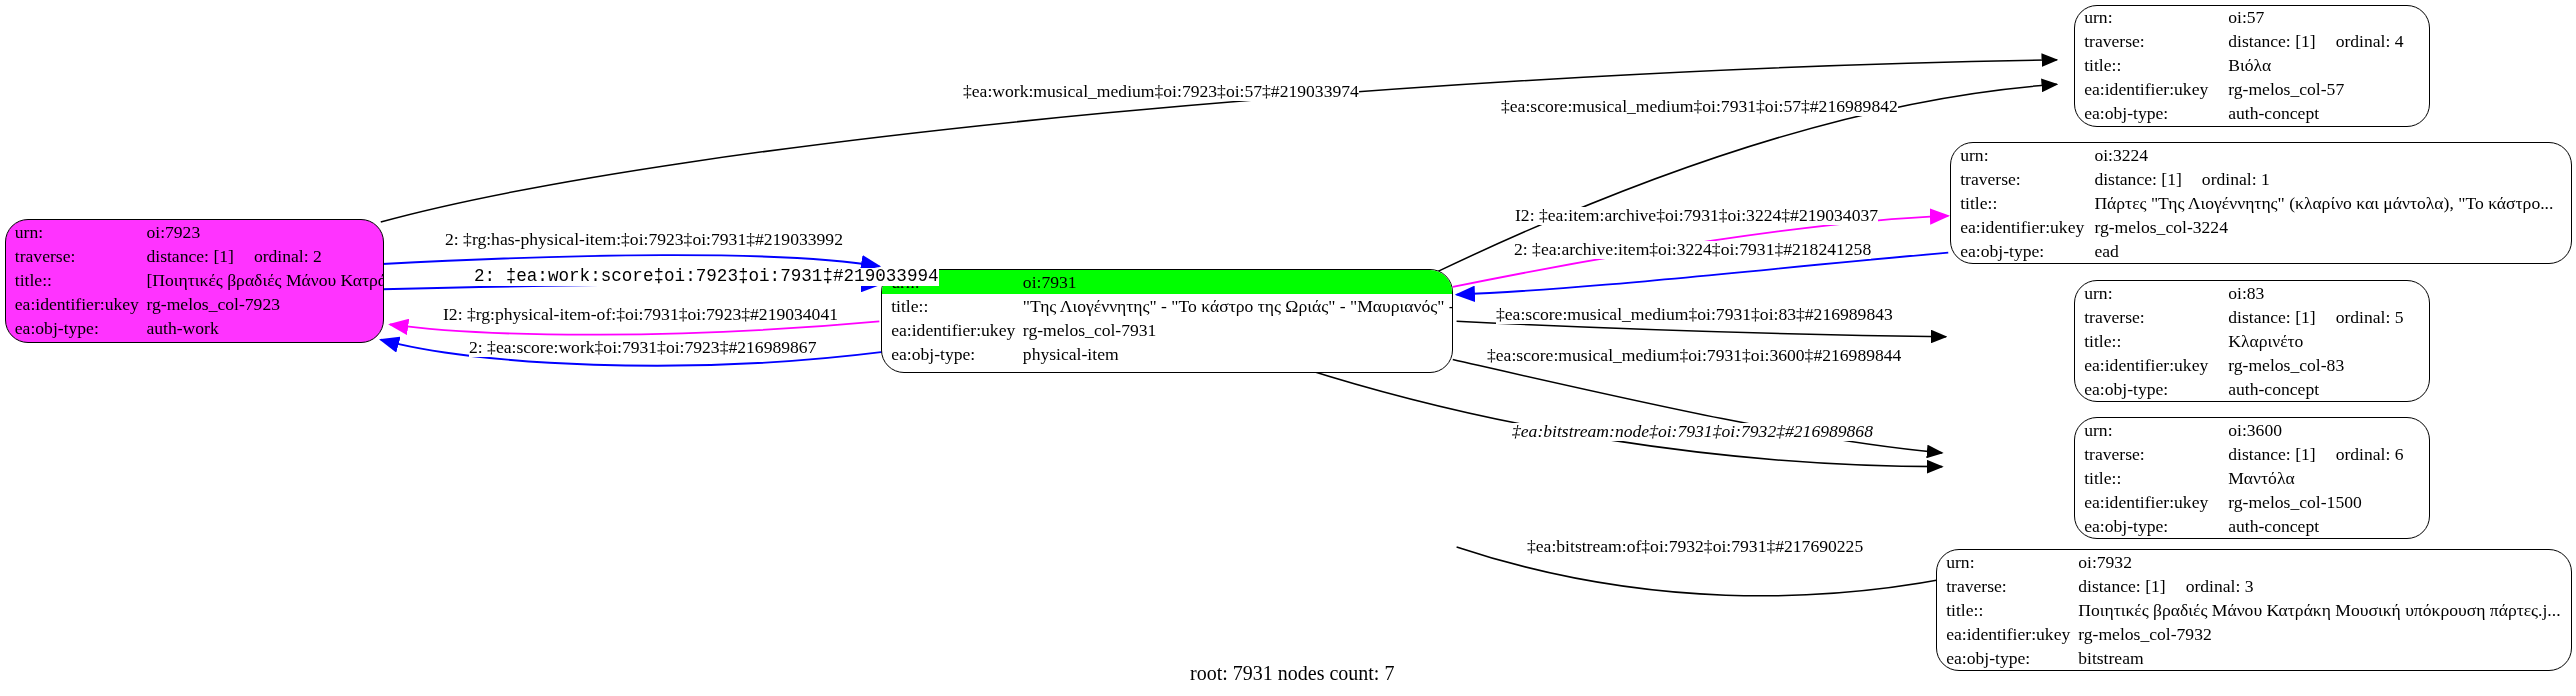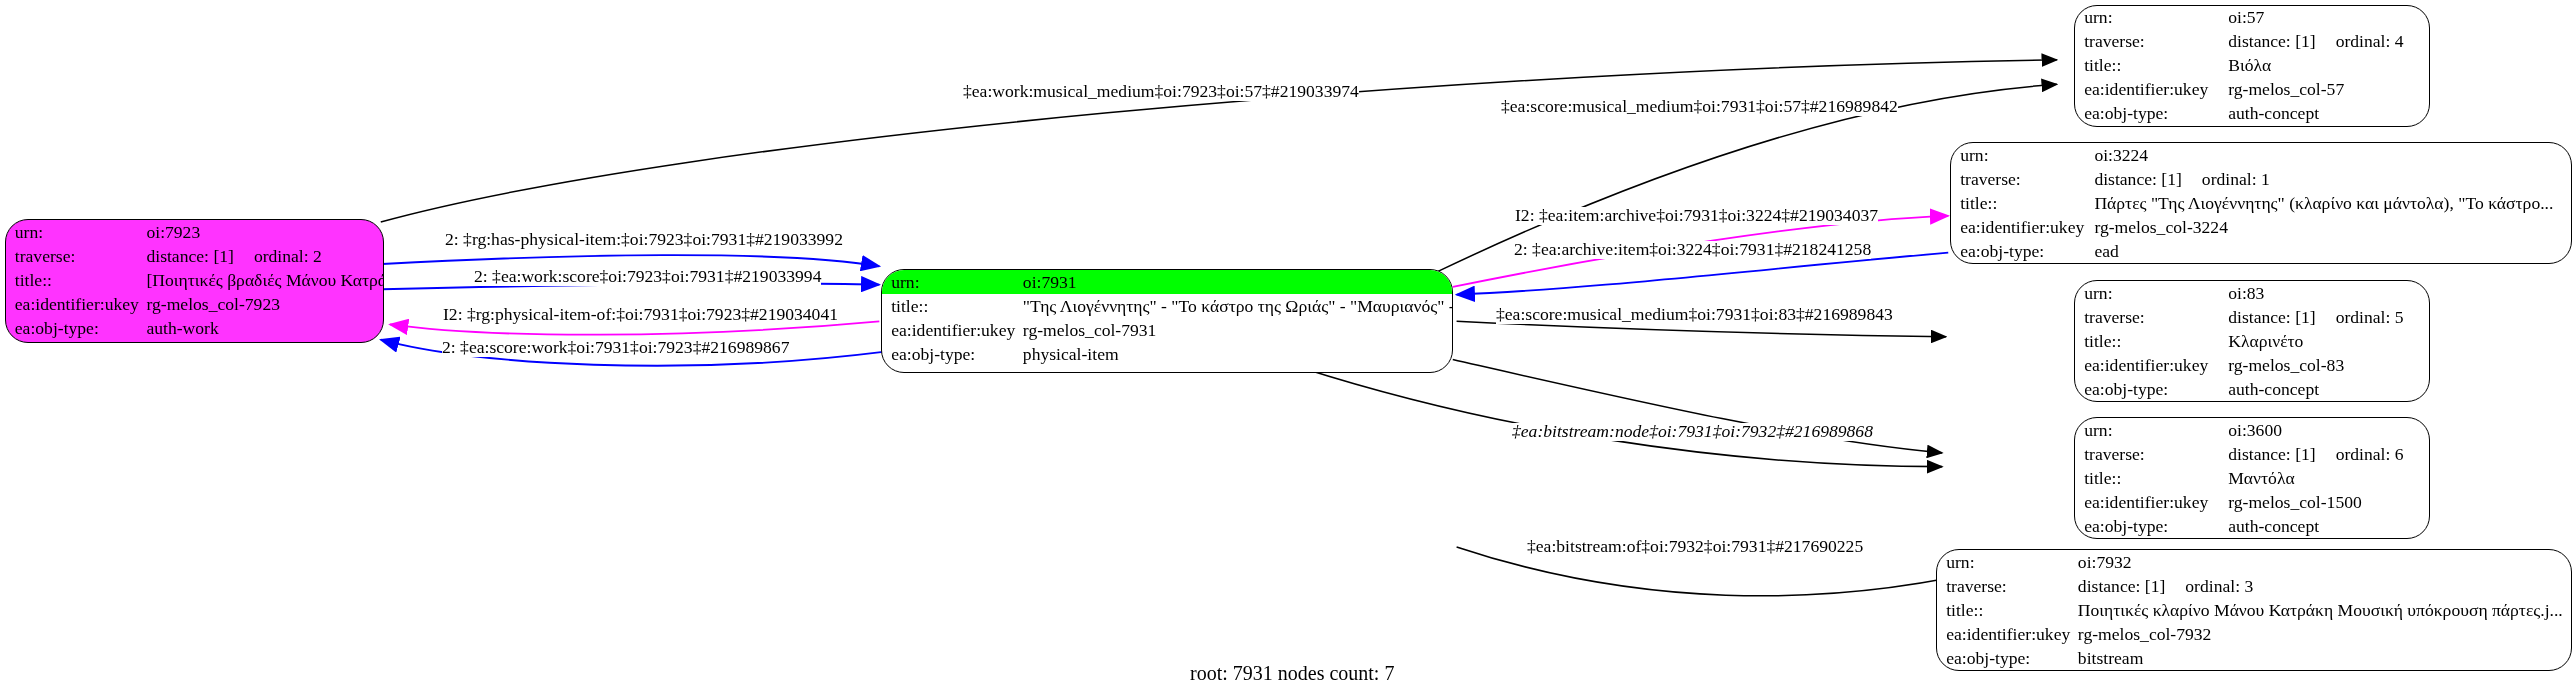--- a/index.html
+++ b/index.html
@@ -219,21 +219,21 @@
       <div class="row">
         <span class="k">urn:</span>
         <span class="v">oi:7932</span>
       </div>
       <div class="row">
         <span class="k">traverse:</span>
         <span class="v"><span>distance: [1]</span><span class="ord">ordinal: 3</span></span>
       </div>
       <div class="row">
         <span class="k">title::</span>
-        <span class="v">Ποιητικές κλαρίνο Μάνου Κατράκη Μουσική υπόκρουση πάρτες.j...</span>
+        <span class="v">Ποιητικές βραδιές Μάνου Κατράκη Μουσική υπόκρουση πάρτες.j...</span>
       </div>
       <div class="row">
         <span class="k">ea:identifier:ukey</span>
         <span class="v">rg-melos_col-7932</span>
       </div>
       <div class="row">
         <span class="k">ea:obj-type:</span>
         <span class="v">bitstream</span>
       </div>
     </div>
@@ -242,28 +242,29 @@
   <div class="elabel" style="left:963px;top:83px;">‡ea:work:musical_medium‡oi:7923‡oi:57‡#219033974</div>
 
   <div class="elabel" style="left:1501px;top:98px;">‡ea:score:musical_medium‡oi:7931‡oi:57‡#216989842</div>
 
   <div class="elabel" style="left:1515px;top:191px;margin-top:16px;">I2: ‡ea:item:archive‡oi:7931‡oi:3224‡#219034037</div>
 
   <div class="elabel" style="left:1514px;top:241px;">2: ‡ea:archive:item‡oi:3224‡oi:7931‡#218241258</div>
 
   <div class="elabel" style="left:445px;top:231px;">2: ‡rg:has-physical-item:‡oi:7923‡oi:7931‡#219033992</div>
 
-  <div class="elabel" style="left:474px;top:268px;">2: ‡ea:work:score‡oi:7923‡oi:7931‡#219033994</div>
+  <div class="elabel" style="left:474px;top:268px;font-family:Liberation Mono, monospace;">2: ‡ea:work:score‡oi:7923‡oi:7931‡#219033994</div>
 
   <div class="elabel" style="left:443px;top:306px;">I2: ‡rg:physical-item-of:‡oi:7931‡oi:7923‡#219034041</div>
 
-  <div class="elabel" style="left:442px;top:339px;">2: ‡ea:score:work‡oi:7931‡oi:7923‡#216989867</div>
+  <div class="elabel" style="left:469px;top:339px;">2: ‡ea:score:work‡oi:7931‡oi:7923‡#216989867</div>
 
   <div class="elabel" style="left:1496px;top:306px;">‡ea:score:musical_medium‡oi:7931‡oi:83‡#216989843</div>
 
+  <div class="elabel" style="left:1487px;top:347px;">‡ea:score:musical_medium‡oi:7931‡oi:3600‡#216989844</div>
 
   <div class="elabel" style="left:1512px;top:423px;font-style:italic;">‡ea:bitstream:node‡oi:7931‡oi:7932‡#216989868</div>
 
   <div class="elabel" style="left:1527px;top:538px;">‡ea:bitstream:of‡oi:7932‡oi:7931‡#217690225</div>
 
   <div class="footer" style="left:1190px;top:662px;">root: 7931 nodes count: 7</div>
 
 </div>
 
 

